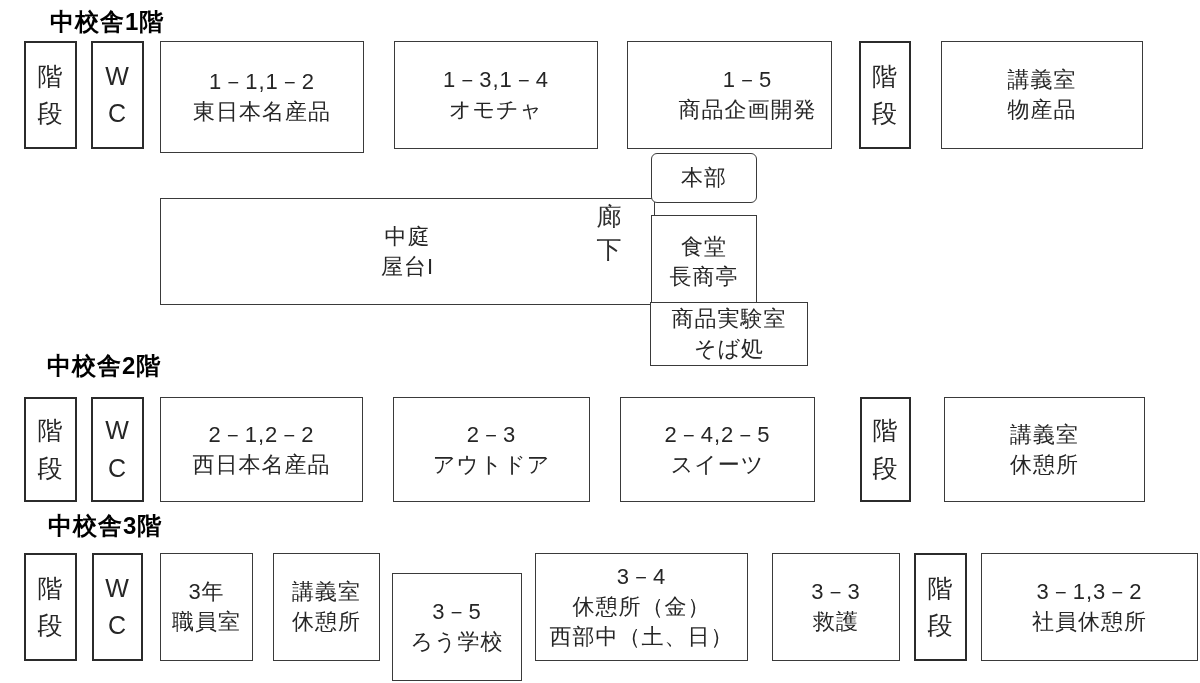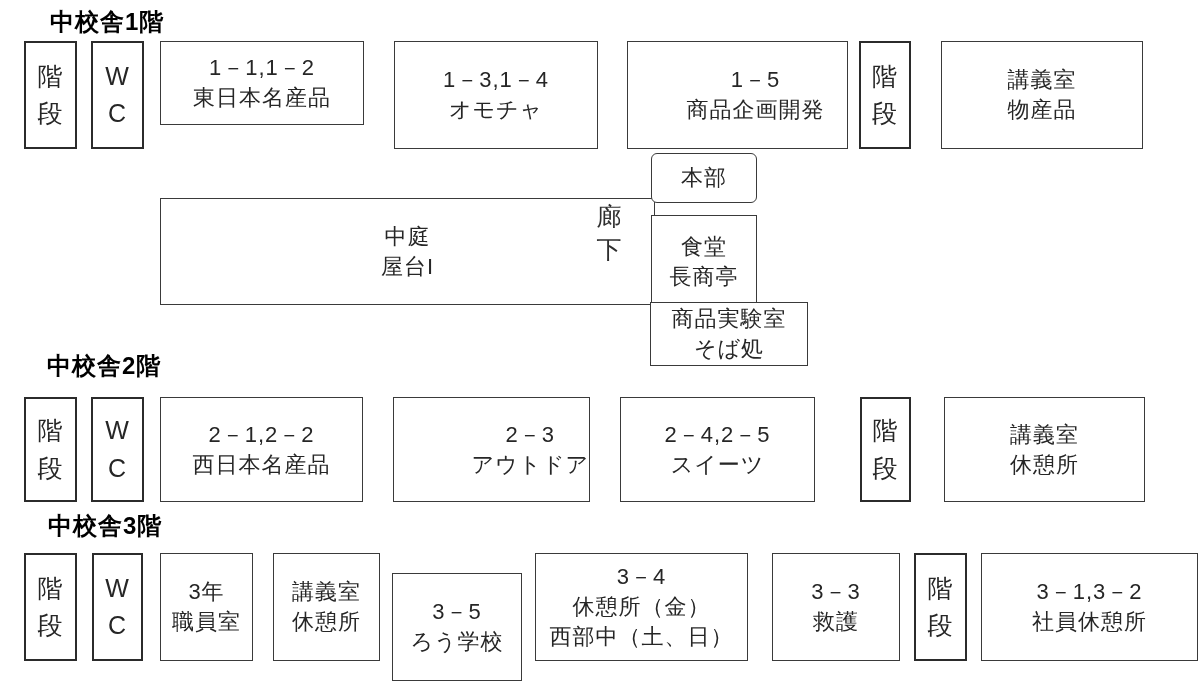--- a/index.html
+++ b/index.html
@@ -55,29 +55,29 @@
   <div class="floor-title" style="left:50px; top:6px;">中校舎1階</div>
 
   <div class="box stairs" style="left:24px; top:41px; width:53px; height:108px;">
     <div class="txt big">階
 段</div>
   </div>
   <div class="box stairs" style="left:91px; top:41px; width:53px; height:108px;">
     <div class="txt big">W
 C</div>
   </div>
-  <div class="box" style="left:160px; top:41px; width:204px; height:84px;">
+  <div class="box" style="left:160px; top:41px; width:204px; height:112px;">
     <div class="txt">1－1,1－2
 東日本名産品</div>
   </div>
   <div class="box" style="left:394px; top:41px; width:204px; height:108px;">
     <div class="txt">1－3,1－4
 オモチャ</div>
   </div>
-  <div class="box" style="left:627px; top:41px; width:221px; height:108px;padding-left:36px;">
+  <div class="box" style="left:627px; top:41px; width:205px; height:108px;padding-left:36px;">
     <div class="txt">1－5
 商品企画開発</div>
   </div>
   <div class="box stairs" style="left:859px; top:41px; width:52px; height:108px;">
     <div class="txt big">階
 段</div>
   </div>
   <div class="box" style="left:941px; top:41px; width:202px; height:108px;">
     <div class="txt">講義室
 物産品</div>
@@ -108,21 +108,21 @@
 段</div>
   </div>
   <div class="box stairs" style="left:91px; top:397px; width:53px; height:105px;">
     <div class="txt big">W
 C</div>
   </div>
   <div class="box" style="left:160px; top:397px; width:203px; height:105px;">
     <div class="txt">2－1,2－2
 西日本名産品</div>
   </div>
-  <div class="box" style="left:393px; top:397px; width:197px; height:105px;justify-content:flex-end;">
+  <div class="box" style="left:393px; top:397px; width:197px; height:105px;">
     <div class="txt">2－3
 アウトドア</div>
   </div>
   <div class="box" style="left:620px; top:397px; width:195px; height:105px;">
     <div class="txt">2－4,2－5
 スイーツ</div>
   </div>
   <div class="box stairs" style="left:860px; top:397px; width:51px; height:105px;">
     <div class="txt big">階
 段</div>

